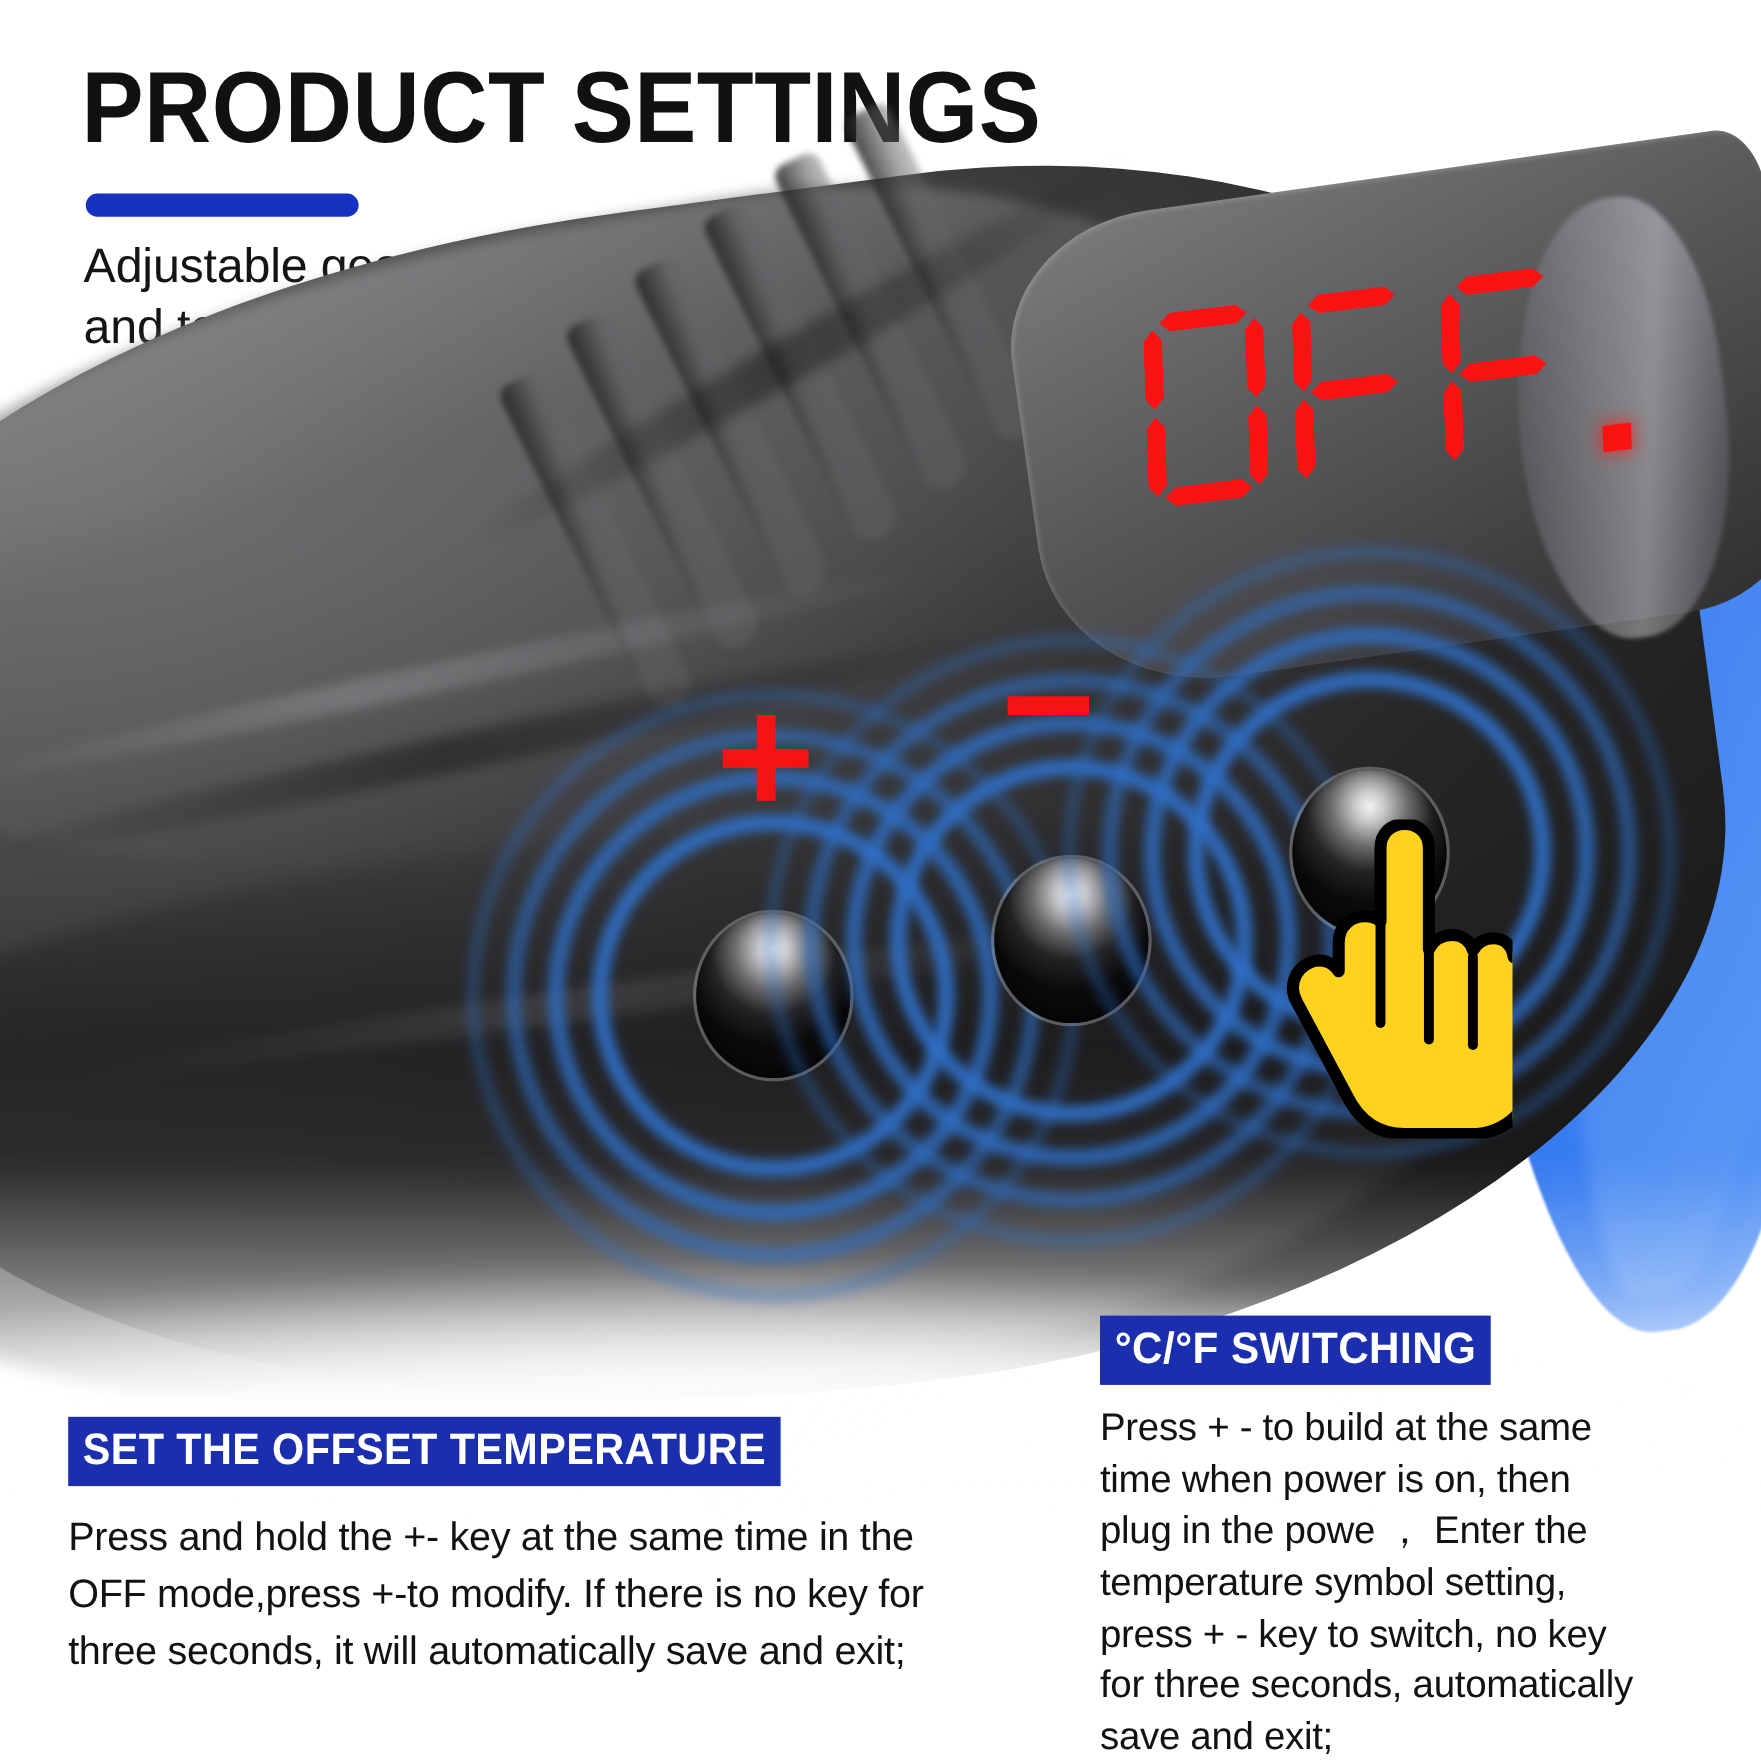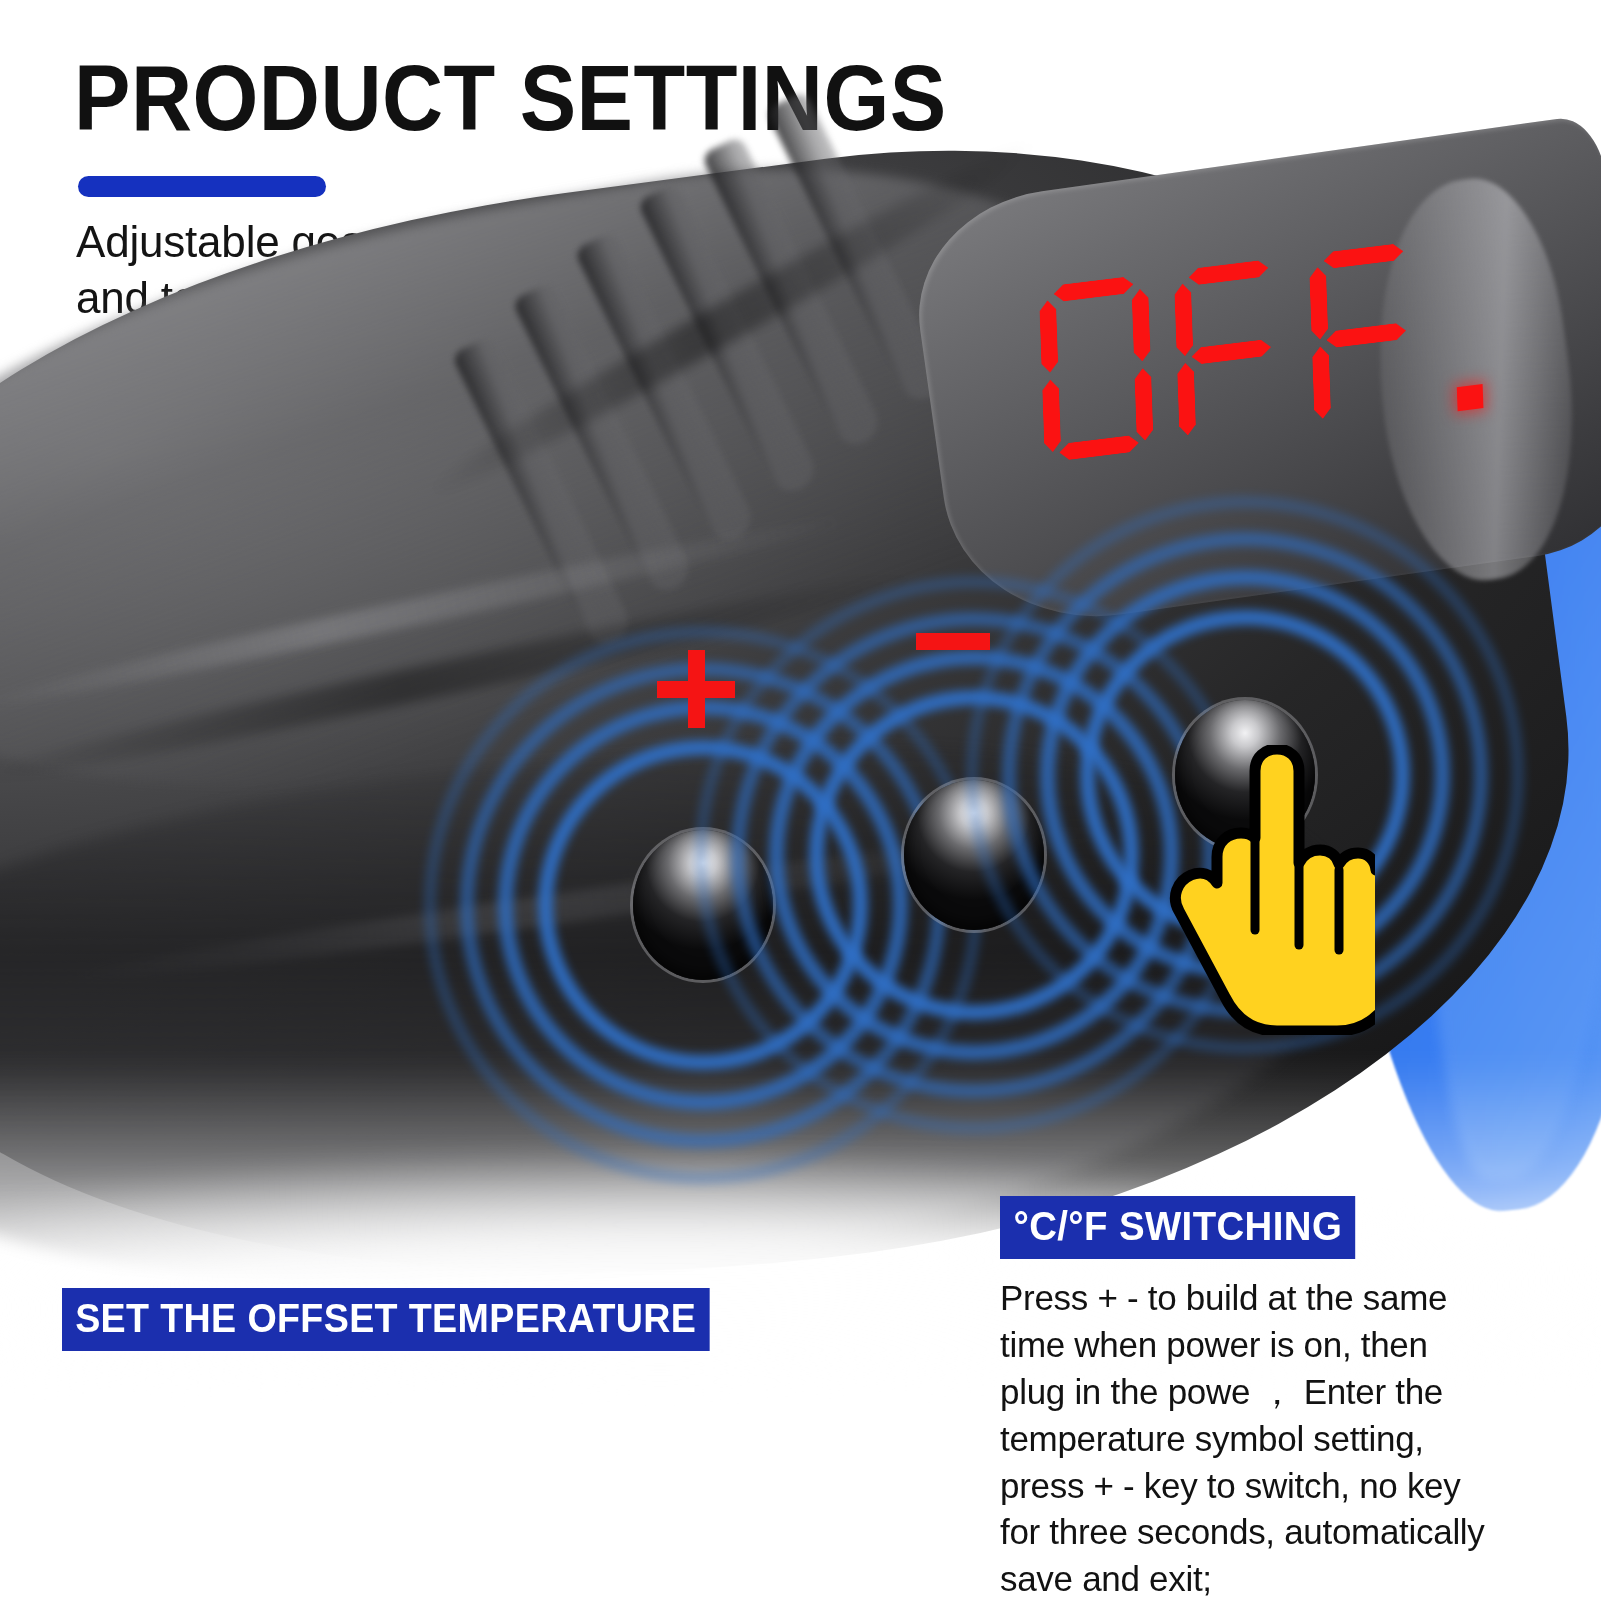--- a/index.html
+++ b/index.html
@@ -318,20 +318,21 @@
                  Z" fill="#ffd21f" stroke="#000000" stroke-width="11" stroke-linejoin="round"></path>
         <path d="M100 93 L100 185" stroke="#000000" stroke-width="9" fill="none" stroke-linecap="round"></path>
         <path d="M144 118 L144 200" stroke="#000000" stroke-width="9" fill="none" stroke-linecap="round"></path>
         <path d="M184 125 L184 205" stroke="#000000" stroke-width="9" fill="none" stroke-linecap="round"></path>
       </svg>
     </div>
   </div>
 
   <div class="col-left">
     <div class="badge">SET THE OFFSET TEMPERATURE</div>
+    <div class="para">Press and hold the +- key at the same time in the OFF mode,press +-to modify. If there is no key for three seconds, it will automatically save and exit;</div>
   </div>
 
   <div class="col-right">
     <div class="badge">°C/°F SWITCHING</div>
     <div class="para">Press + - to build at the same time when power is on, then plug in the powe ，  Enter the temperature symbol setting, press + - key to switch, no key for three seconds, automatically save and exit;</div>
   </div>
 
 </div>
 
 </body></html>

